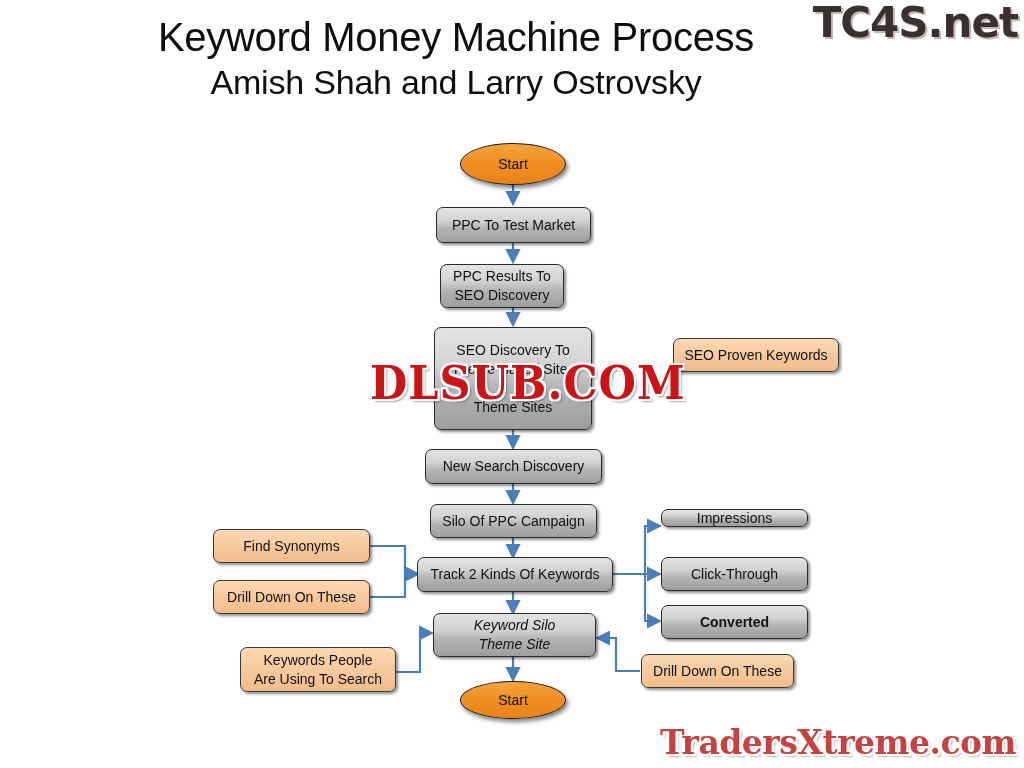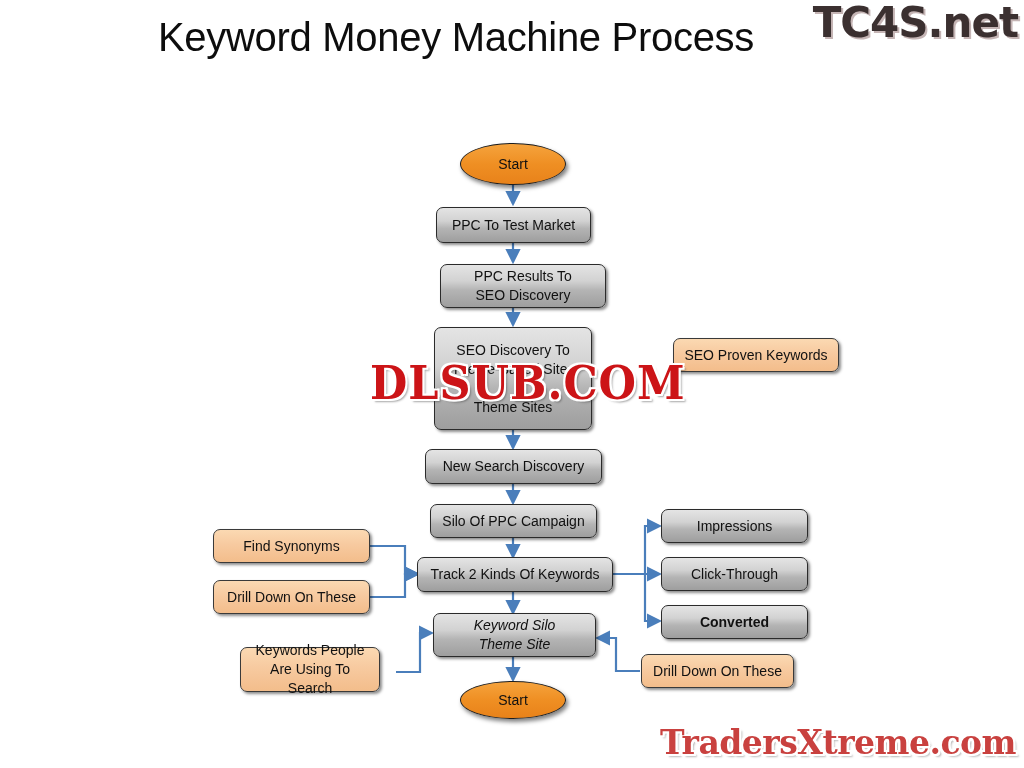--- a/index.html
+++ b/index.html
@@ -122,20 +122,21 @@
     left: 0; top: 0;
     width: 1024px; height: 768px;
     pointer-events: none;
   }
 </style>
 </head>
 <body>
 
 <div id="title-block">
   <div id="title-line1">Keyword Money Machine Process</div>
+  <div id="title-line2">Amish Shah and Larry Ostrovsky</div>
 </div>
 
 <svg id="connectors" viewBox="0 0 1024 768">
   <defs>
     <marker id="ah" markerWidth="7" markerHeight="7" refX="6" refY="3.5" orient="auto">
       <path d="M0,0 L7,3.5 L0,7 Z" fill="#4a7ebb"></path>
     </marker>
   </defs>
   <g stroke="#4a7ebb" stroke-width="2.2" fill="none" marker-end="url(#ah)">
 
@@ -162,21 +163,21 @@
 </svg>
 
 <div class="node ellipse" style="left:460px; top:143px; width:106px; height:42px;">
   <span class="lines">Start</span>
 </div>
 
 <div class="node gray" style="left:436px; top:207px; width:155px; height:36px;">
   <span class="lines">PPC To Test Market</span>
 </div>
 
-<div class="node gray" style="left:440px; top:264px; width:166px; height:44px;">
+<div class="node gray" style="left:440px; top:264px; width:124px; height:44px;">
   <span class="lines">PPC Results To<br>SEO Discovery</span>
 </div>
 
 <div class="node gray" style="left:434px; top:327px; width:158px; height:103px;">
   <span class="lines">SEO Discovery To<br>Theme-Based Sites<br><br>Theme Sites</span>
 </div>
 
 <div class="node peach" style="left:645px; top:338px; width:166px; height:34px;margin-left:28px;">
   <span class="lines">SEO Proven Keywords</span>
 </div>
@@ -194,33 +195,33 @@
 </div>
 
 <div class="node peach" style="left:213px; top:580px; width:157px; height:34px;">
   <span class="lines">Drill Down On These</span>
 </div>
 
 <div class="node gray" style="left:417px; top:557px; width:196px; height:35px;">
   <span class="lines">Track 2 Kinds Of Keywords</span>
 </div>
 
-<div class="node gray" style="left:661px; top:509px; width:147px; height:34px;">
+<div class="node gray" style="left:661px; top:509px; width:147px; height:18px;">
   <span class="lines">Impressions</span>
 </div>
 
 <div class="node gray" style="left:661px; top:557px; width:147px; height:34px;">
   <span class="lines">Click-Through</span>
 </div>
 
 <div class="node gray" style="left:661px; top:605px; width:147px; height:34px;font-weight:bold;">
   <span class="lines">Converted</span>
 </div>
 
-<div class="node peach" style="left:240px; top:647px; width:140px; height:45px;align-items:center;">
+<div class="node peach" style="left:240px; top:647px; width:156px; height:45px;align-items:center;">
   <span class="lines">Keywords People<br>Are Using To Search</span>
 </div>
 
 <div class="node gray" style="left:433px; top:613px; width:163px; height:44px;font-style:italic;">
   <span class="lines">Keyword Silo<br>Theme Site</span>
 </div>
 
 <div class="node peach" style="left:641px; top:654px; width:153px; height:34px;">
   <span class="lines">Drill Down On These</span>
 </div>

